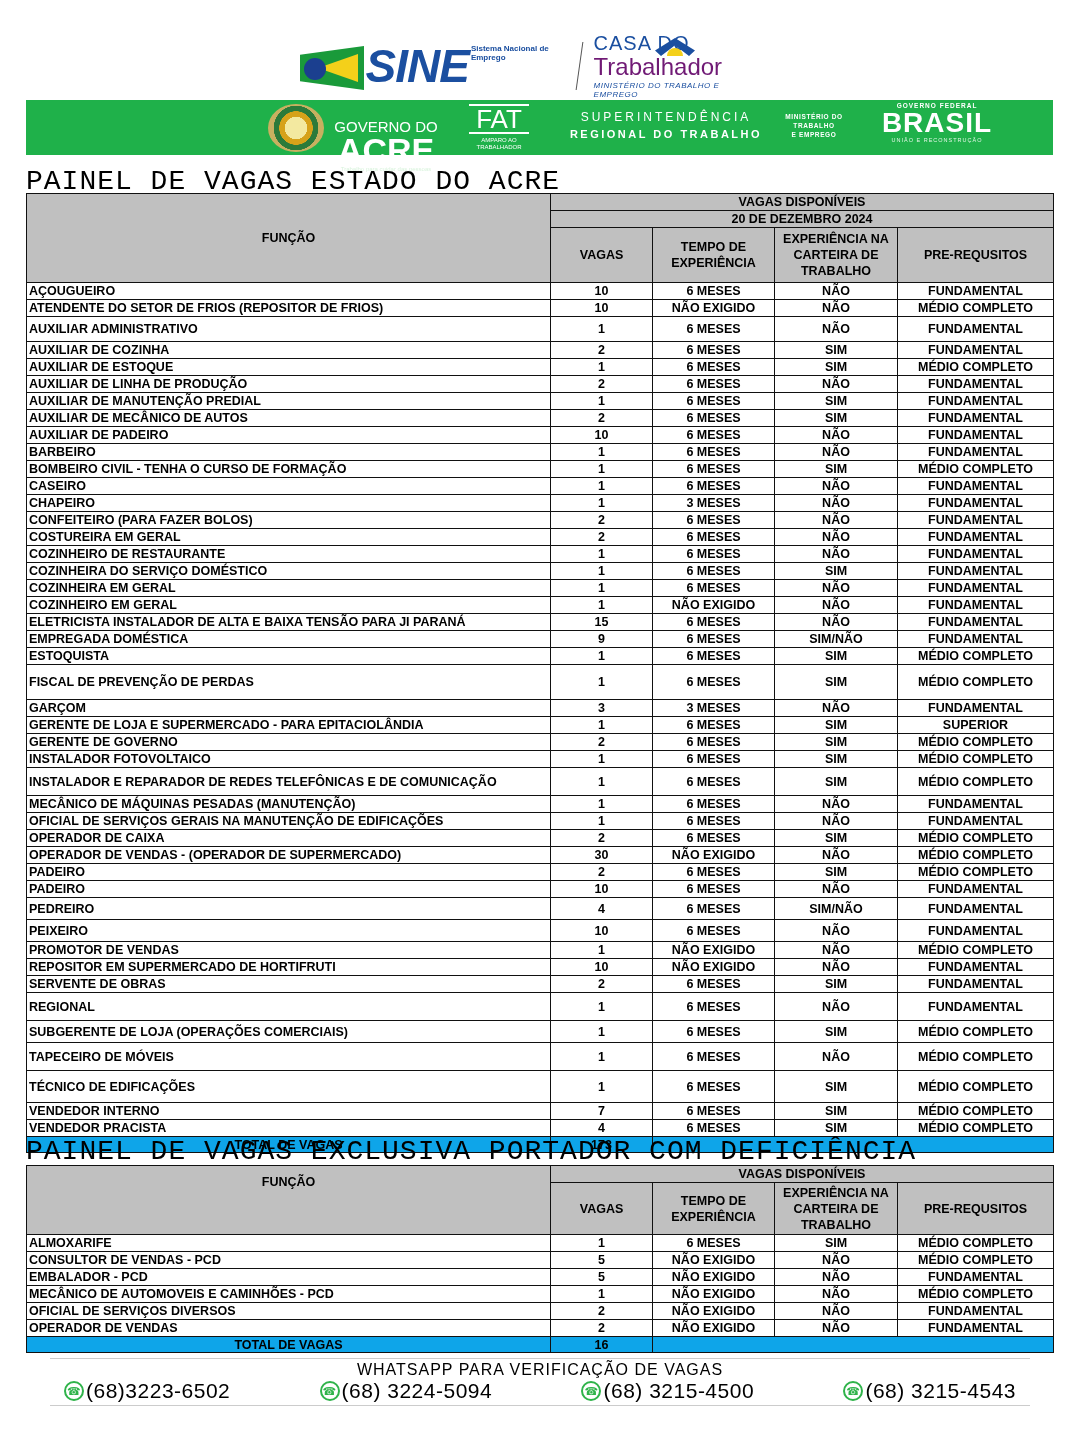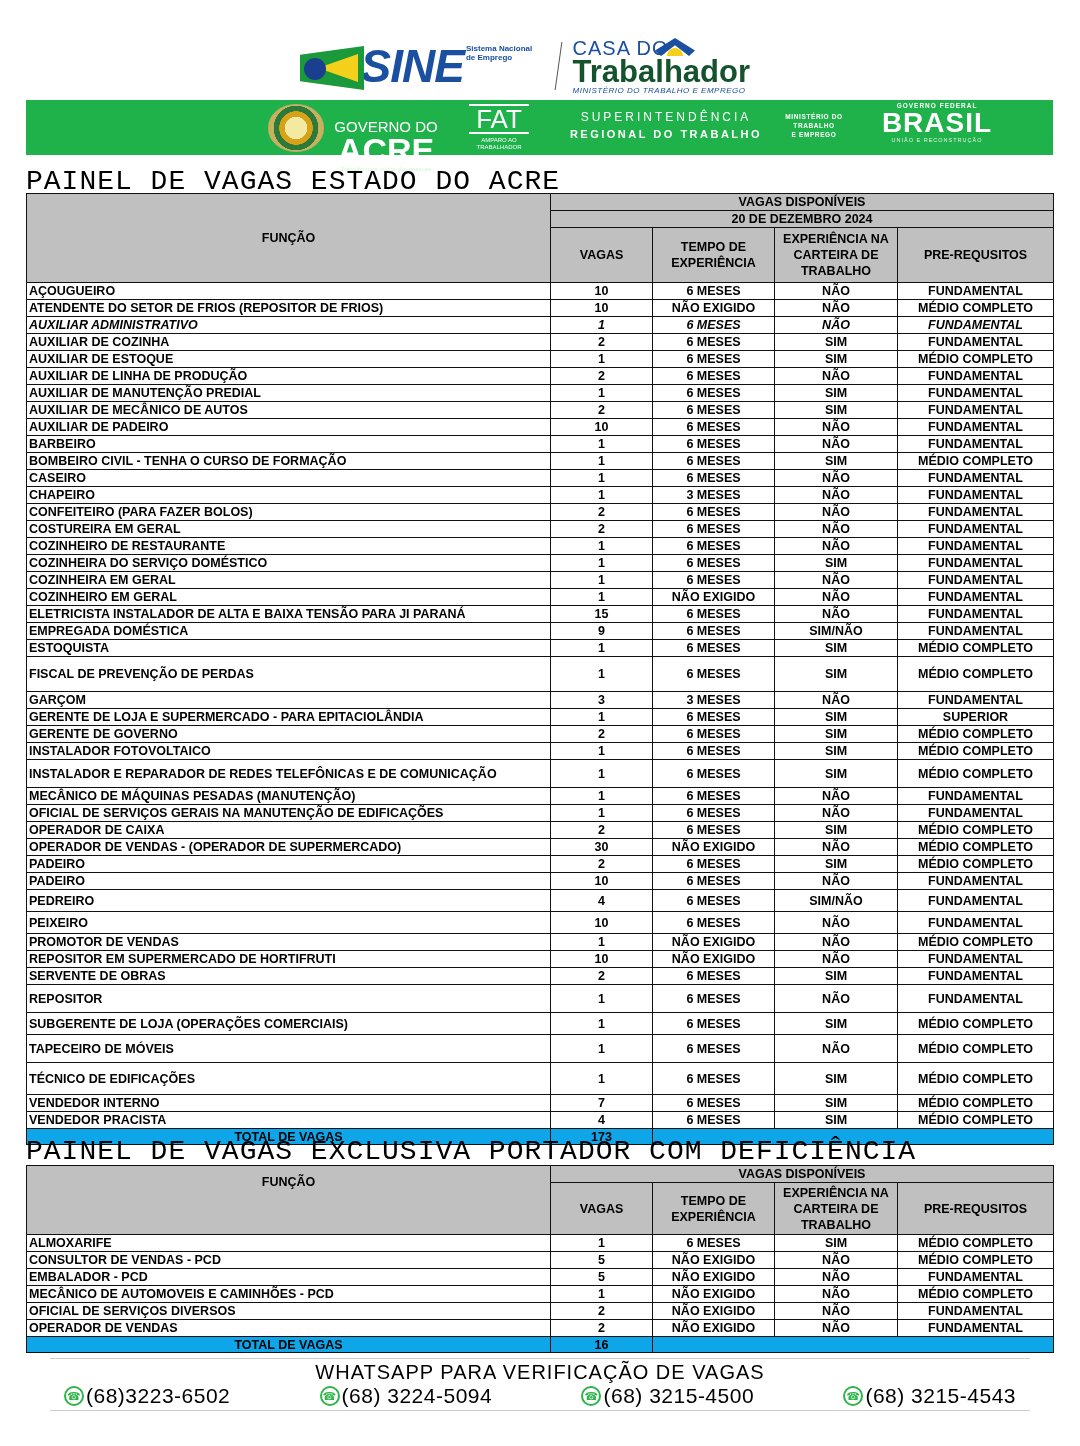--- a/index.html
+++ b/index.html
@@ -8,21 +8,21 @@
   .flag { width: 68px; height: 52px; position: relative; }
   .flag .g { position: absolute; left: 0; top: 6px; width: 64px; height: 44px; background: #1a9a3a; clip-path: polygon(0 20%, 100% 0, 100% 100%, 0 80%); }
   .flag .y { position: absolute; left: 18px; top: 14px; width: 40px; height: 28px; background: #f4d01a; clip-path: polygon(0 50%, 100% 0, 100% 100%); }
   .flag .b { position: absolute; left: 4px; top: 18px; width: 22px; height: 22px; border-radius: 50%; background: #1b3f8f; }
   .sine { display: flex; flex-direction: row; margin-left: 4px; }
   .sine .big { font-size: 46px; font-weight: bold; font-style: italic; color: #1b4fa0; line-height: 44px; letter-spacing: -1px; }
   .sine .small { font-size: 8px; font-weight: bold; color: #1b4fa0; margin-left: 2px; }
   .vsep { width: 1px; height: 48px; background: #555; margin: 0 14px; transform: skewX(-8deg); }
   .casa { display: flex; flex-direction: column; }
   .casa .c1 { font-size: 20px; color: #1b4fa0; line-height: 20px; letter-spacing: 1px; }
-  .casa .c2 { font-size: 31px; font-weight: bold; color: #14532d; line-height: 28px; }
+  .casa .c2 { font-size: 24px; font-weight: normal; color: #701a75; line-height: 28px; }
   .casa .c3 { font-size: 8px; color: #1b4fa0; font-style: italic; letter-spacing: 0.5px; }
   .house { position: absolute; left: 655px; top: 38px; width: 40px; height: 18px; }
   .house .roof { width: 40px; height: 18px; background: #1b4fa0; clip-path: polygon(50% 0, 100% 70%, 85% 100%, 50% 40%, 15% 100%, 0 70%); }
   .house .sun { position: absolute; left: 12px; top: 10px; width: 16px; height: 8px; background: #f4d01a; border-radius: 8px 8px 0 0; }
 
   .banner { position: absolute; left: 26px; top: 100px; width: 1027px; height: 55px; background: #1fb14a; color: #fff; }
   .banner .item { position: absolute; text-align: center; color: #fff; }
   .seict { left: 105px; top: -2px; width: 120px; }
   .seict .t { font-size: 34px; font-weight: bold; line-height: 34px; }
   .seict .s { font-size: 7px; line-height: 8px; }
@@ -50,21 +50,21 @@
   table.grid { position: absolute; left: 26px; width: 1027px; border-collapse: collapse; table-layout: fixed; font-size: 12.5px; font-weight: bold; }
   table.grid td, table.grid th { border: 1.6px solid #111; padding: 0 2px; line-height: 14px; overflow: hidden; white-space: nowrap; }
   table.grid th { background: #c0c0c0; font-weight: bold; text-align: center; white-space: normal; line-height: 16px; }
   .c-func { text-align: left; }
   .c-center { text-align: center; }
   tr.total td { background: #0ea5e9; text-align: center; }
   #table1 { top: 193px; }
   #table2 { top: 1165px; }
 
   .footer { position: absolute; left: 50px; top: 1358px; width: 980px; border-top: 1px solid #ccc; border-bottom: 1px solid #ccc; }
-  .footer .ft { text-align: center; font-size: 20px; letter-spacing: 1px; margin-top: 2px; }
+  .footer .ft { text-align: center; font-size: 16px; letter-spacing: 1px; margin-top: 2px; }
   .phones { display: flex; justify-content: space-between; padding: 0 14px; font-size: 21px; letter-spacing: 0.5px; margin-bottom: 2px; }
   .phone { display: flex; align-items: center; }
   .wa { width: 20px; height: 20px; border: 2.5px solid #2fb34a; border-radius: 50%; display: inline-flex; align-items: center; justify-content: center; color: #2fb34a; font-size: 11px; margin-right: 2px; box-sizing: border-box; }
 </style>
 </head>
 <body>
 
 <div class="logo-top">
   <div class="flag">
       <div class="g"></div>
@@ -146,21 +146,21 @@
         <td class="c-center">NÃO</td>
         <td class="c-center">FUNDAMENTAL</td>
       </tr>
       <tr style="height: 17px;">
         <td class="c-func">ATENDENTE DO SETOR DE FRIOS (REPOSITOR DE FRIOS)</td>
         <td class="c-center">10</td>
         <td class="c-center">NÃO EXIGIDO</td>
         <td class="c-center">NÃO</td>
         <td class="c-center">MÉDIO COMPLETO</td>
       </tr>
-      <tr style="height: 17px; font-style: italic;">
+      <tr style="height: 25px;">
         <td class="c-func">AUXILIAR ADMINISTRATIVO</td>
         <td class="c-center">1</td>
         <td class="c-center">6 MESES</td>
         <td class="c-center">NÃO</td>
         <td class="c-center">FUNDAMENTAL</td>
       </tr>
       <tr style="height: 17px;">
         <td class="c-func">AUXILIAR DE COZINHA</td>
         <td class="c-center">2</td>
         <td class="c-center">6 MESES</td>
@@ -406,21 +406,21 @@
         <td class="c-center">FUNDAMENTAL</td>
       </tr>
       <tr style="height: 17px;">
         <td class="c-func">SERVENTE DE OBRAS</td>
         <td class="c-center">2</td>
         <td class="c-center">6 MESES</td>
         <td class="c-center">SIM</td>
         <td class="c-center">FUNDAMENTAL</td>
       </tr>
       <tr style="height: 28px;">
-        <td class="c-func">REPOSITOR</td>
+        <td class="c-func">REGIONAL</td>
         <td class="c-center">1</td>
         <td class="c-center">6 MESES</td>
         <td class="c-center">NÃO</td>
         <td class="c-center">FUNDAMENTAL</td>
       </tr>
       <tr style="height: 22px;">
         <td class="c-func">SUBGERENTE DE LOJA (OPERAÇÕES COMERCIAIS)</td>
         <td class="c-center">1</td>
         <td class="c-center">6 MESES</td>
         <td class="c-center">SIM</td>

